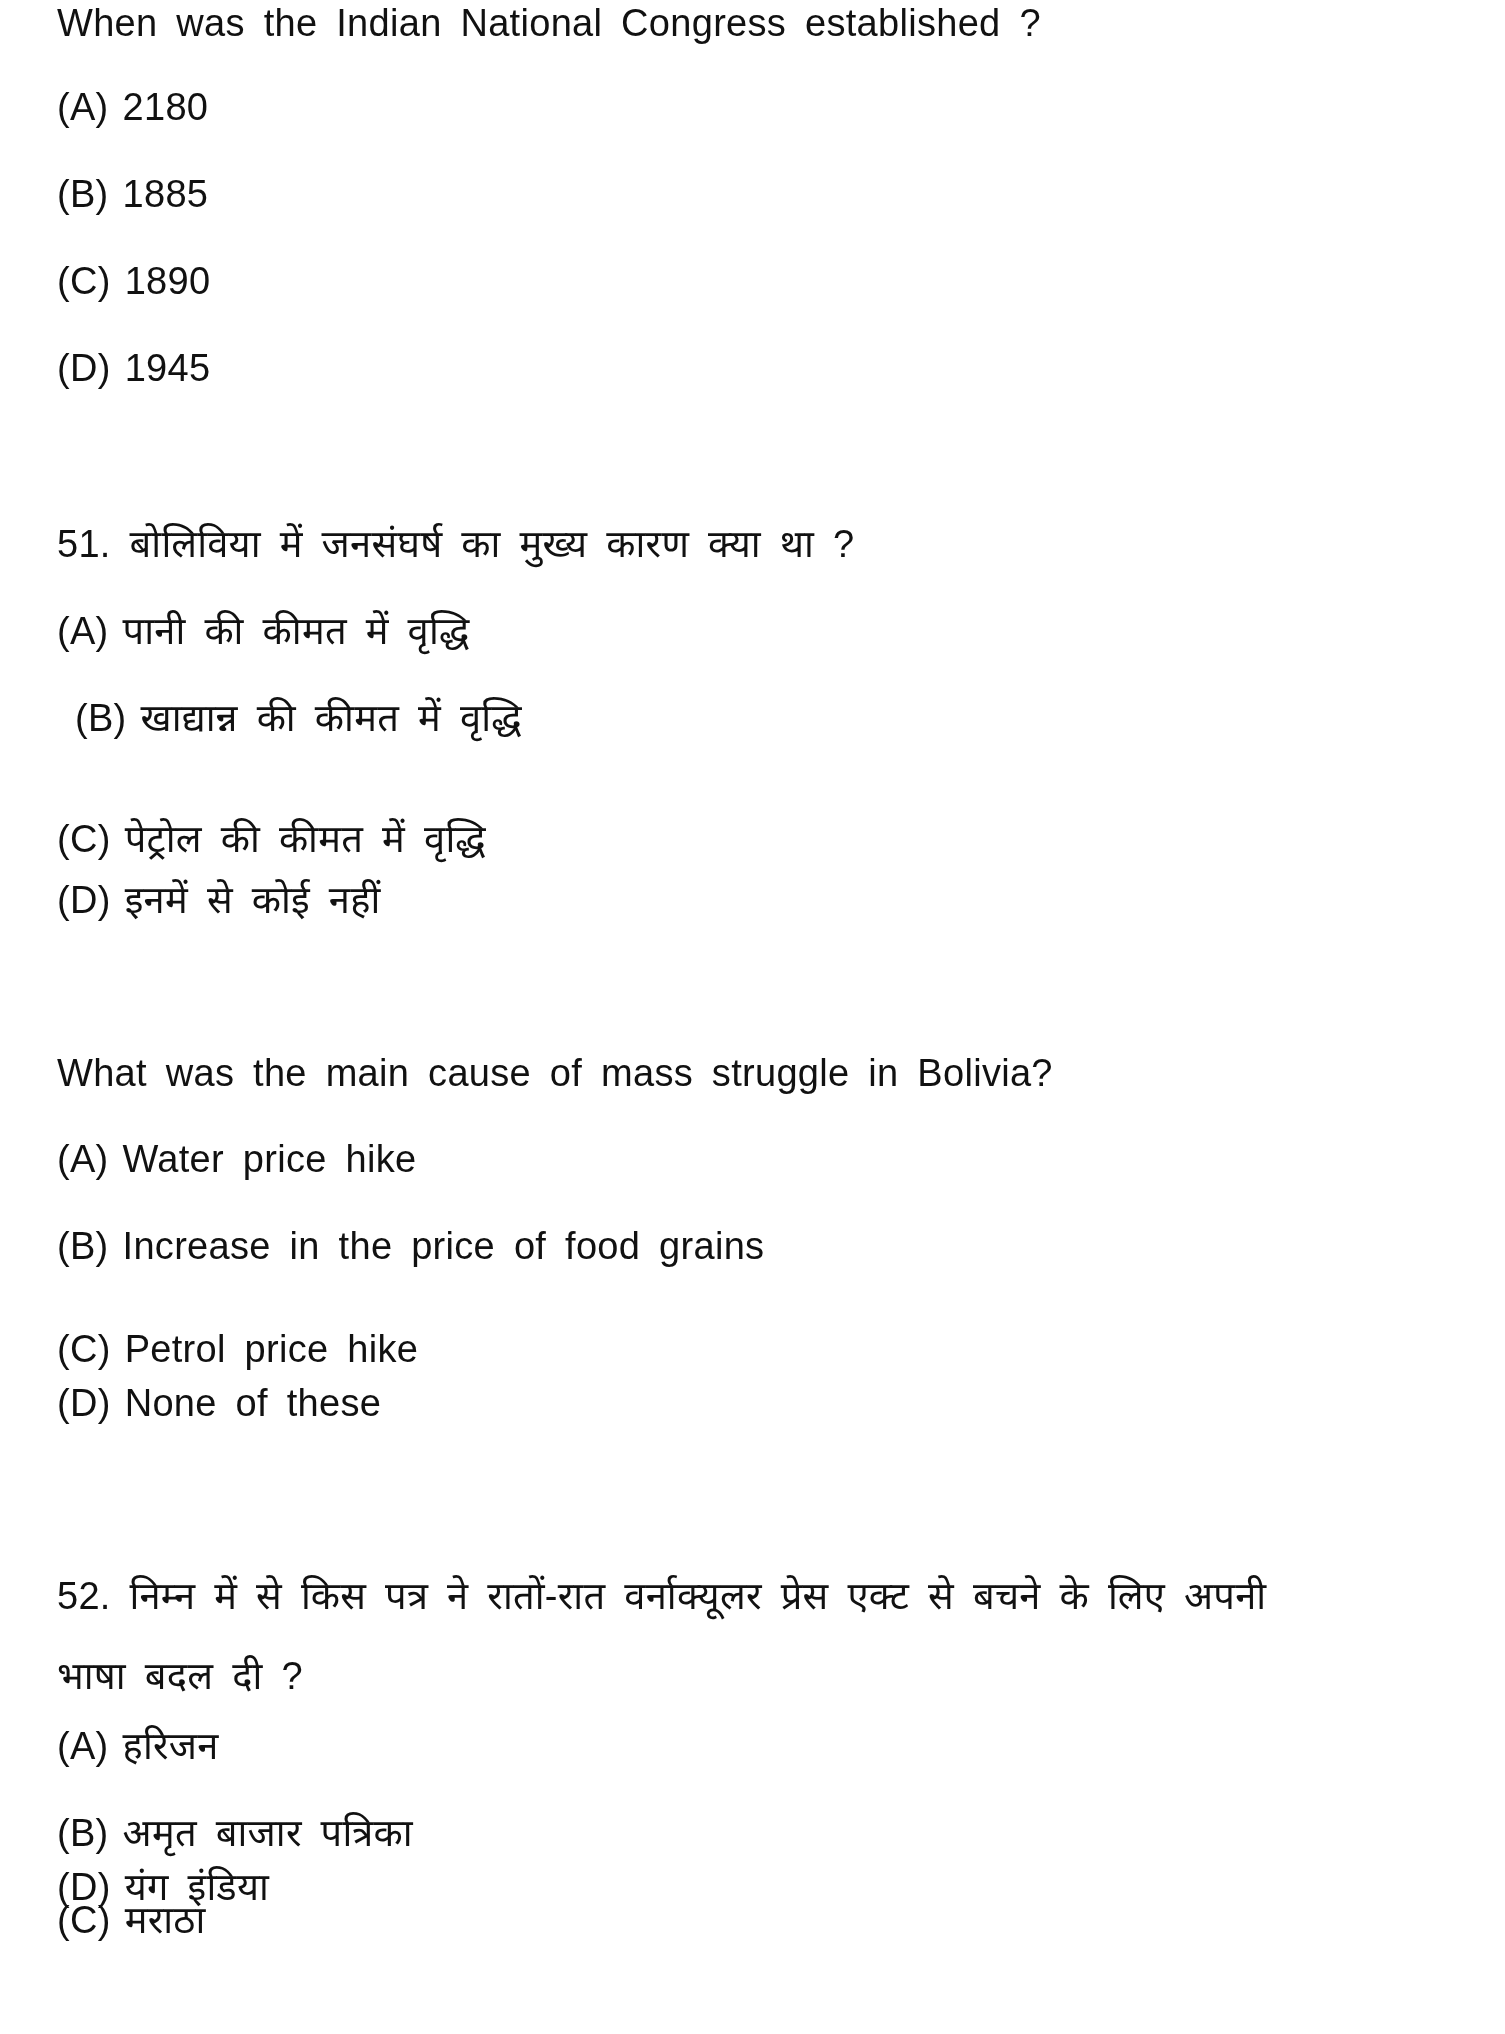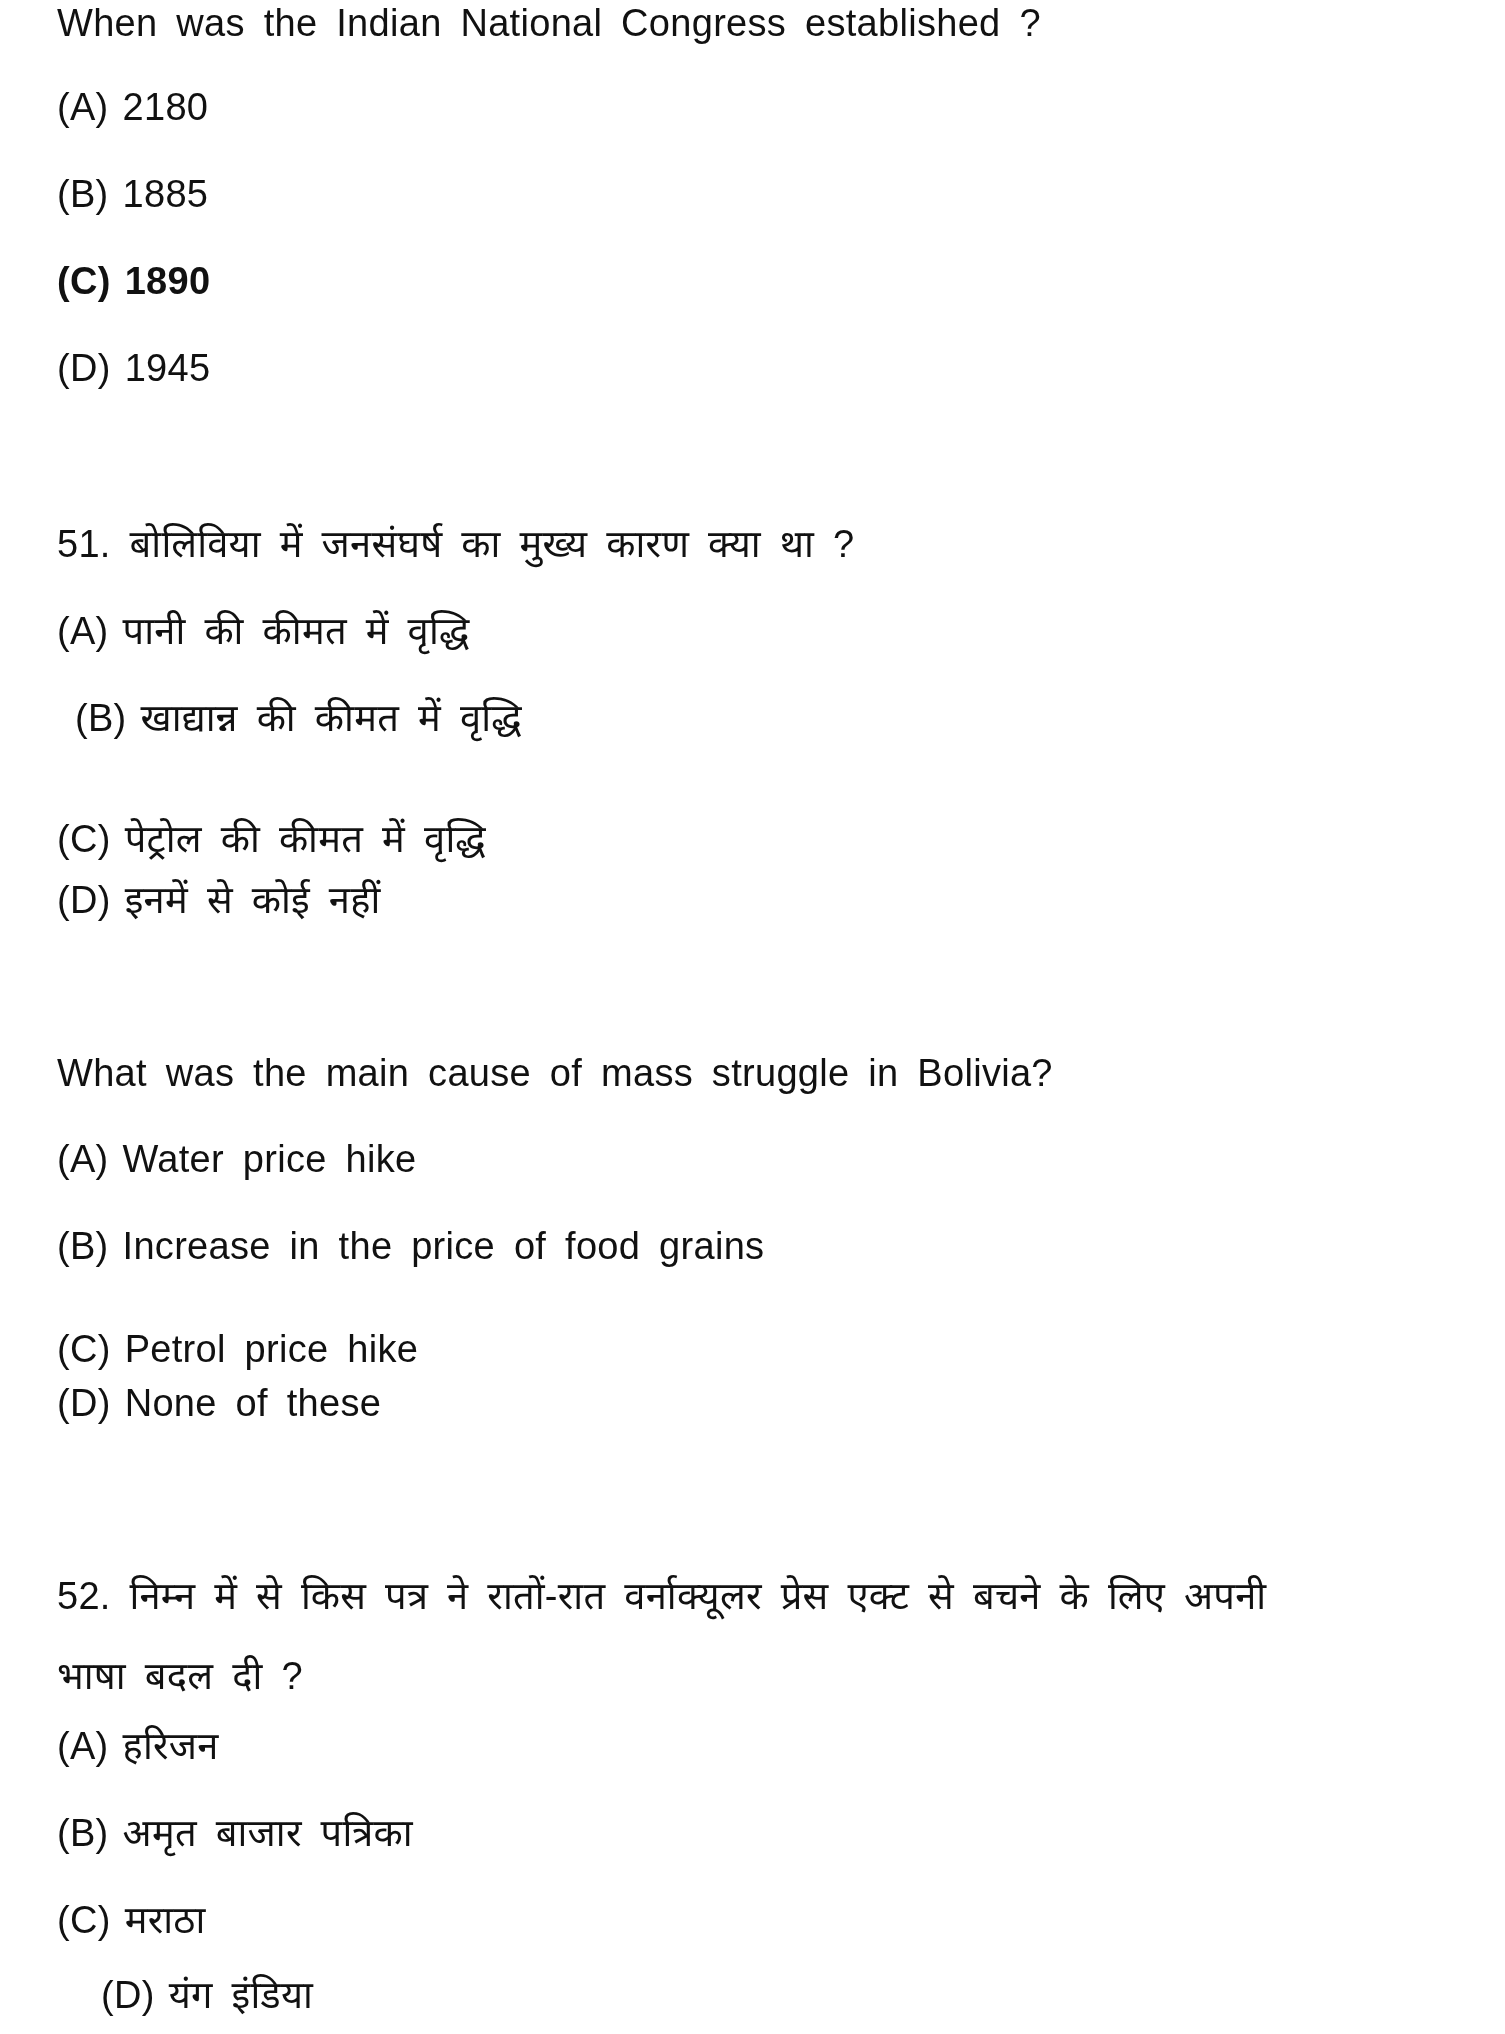--- a/index.html
+++ b/index.html
@@ -14,33 +14,33 @@
     word-spacing: 8px; letter-spacing: 0.3px;
   }
   .opt-label { margin-right: 14px; }
 </style>
 </head>
 <body>
 
 <div class="line" style="top:0px;">When was the Indian National Congress established ?</div>
 <div class="line" style="top:84px;"><span class="opt-label">(A)</span><span>2180</span></div>
 <div class="line" style="top:171px;"><span class="opt-label">(B)</span><span>1885</span></div>
-<div class="line" style="top:258px;font-weight:bold;"><span class="opt-label">(C)</span><span>1890</span></div>
+<div class="line" style="top:258px;"><span class="opt-label">(C)</span><span>1890</span></div>
 <div class="line" style="top:345px;"><span class="opt-label">(D)</span><span>1945</span></div>
 
 <div class="line" style="top:521px;"><span>51.</span> <span>बोलिविया में जनसंघर्ष का मुख्य कारण क्या था ?</span></div>
 <div class="line" style="top:608px;"><span class="opt-label">(A)</span><span>पानी की कीमत में वृद्धि</span></div>
 <div class="line" style="top:695px;margin-left:18px;"><span class="opt-label">(B)</span><span>खाद्यान्न की कीमत में वृद्धि</span></div>
 <div class="line" style="top:782px;margin-top:34px;"><span class="opt-label">(C)</span><span>पेट्रोल की कीमत में वृद्धि</span></div>
 <div class="line" style="top:869px;margin-top:8px;"><span class="opt-label">(D)</span><span>इनमें से कोई नहीं</span></div>
 
 <div class="line" style="top:1050px;">What was the main cause of mass struggle in Bolivia?</div>
 <div class="line" style="top:1136px;"><span class="opt-label">(A)</span><span>Water price hike</span></div>
 <div class="line" style="top:1223px;"><span class="opt-label">(B)</span><span>Increase in the price of food grains</span></div>
 <div class="line" style="top:1310px;margin-top:16px;"><span class="opt-label">(C)</span><span>Petrol price hike</span></div>
 <div class="line" style="top:1380px;"><span class="opt-label">(D)</span><span>None of these</span></div>
 
 <div class="line" style="top:1573px;"><span>52.</span> <span>निम्न में से किस पत्र ने रातों-रात वर्नाक्यूलर प्रेस एक्ट से बचने के लिए अपनी</span></div>
 <div class="line" style="top:1637px;margin-top:16px;">भाषा बदल दी ?</div>
 <div class="line" style="top:1723px;"><span class="opt-label">(A)</span><span>हरिजन</span></div>
 <div class="line" style="top:1810px;"><span class="opt-label">(B)</span><span>अमृत बाजार पत्रिका</span></div>
 <div class="line" style="top:1897px;"><span class="opt-label">(C)</span><span>मराठा</span></div>
-<div class="line" style="top:1972px;margin-left:44px;"><span class="opt-label">(D)</span><span>यंग इंडिया</span></div>
+<div class="line" style="top:1864px;"><span class="opt-label">(D)</span><span>यंग इंडिया</span></div>
 
 </body></html>

